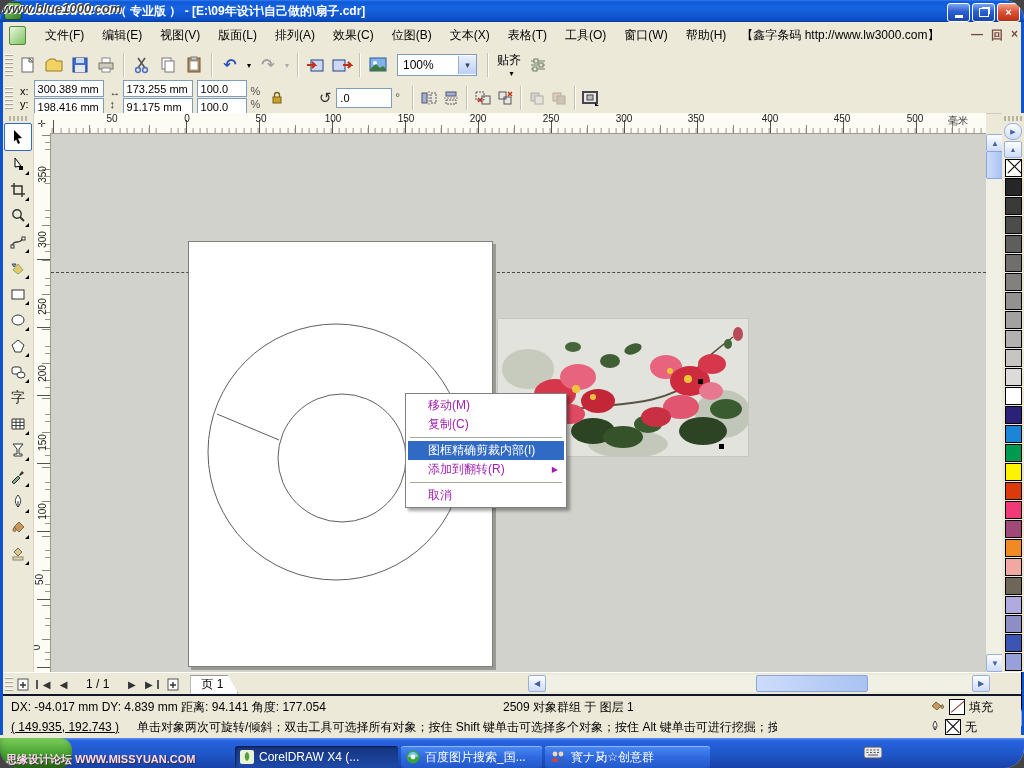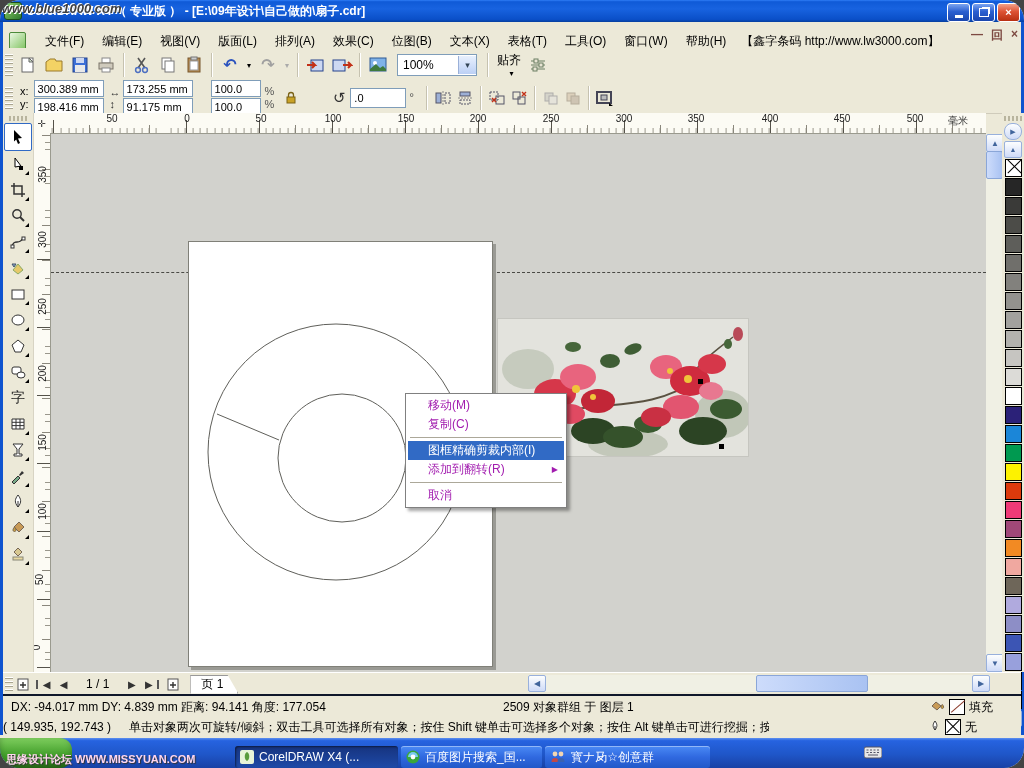--- a/index.html
+++ b/index.html
@@ -19,21 +19,21 @@
     background:linear-gradient(to bottom,#7ba4f0,#2a5fd0 45%,#1a46ad);display:flex;align-items:center;justify-content:center;
     font-size:11px;font-weight:bold;line-height:1;}
   .tb-btn.close{background:linear-gradient(to bottom,#f3a187,#dd5335 45%,#b83012);}
   .min-glyph{width:8px;height:3px;background:#fff;margin-top:8px;}
   .rst-glyph{width:8px;height:7px;border:1px solid #fff;box-shadow:2px -2px 0 -1px #fff;}
   .wm-title{position:absolute;left:2px;top:1px;color:#404040;font-weight:bold;font-size:13px;
     text-shadow:1px 1px 0 #fff,-1px -1px 0 #fff;font-style:italic;}
   .side-border{width:3px;top:22px;height:713px;background:#0f54cf;}
 
   
-  .menubar{left:3px;top:28px;width:1018px;height:26px;background:#ece9d8;border-bottom:1px solid #0c4a6e;
+  .menubar{left:3px;top:22px;width:1018px;height:26px;background:#ece9d8;border-bottom:1px solid #0c4a6e;
     display:flex;align-items:center;}
   .doc-ic{width:15px;height:17px;margin:0 10px 0 6px;background:linear-gradient(135deg,#eaf7e2,#7ec25e);
     border:1px solid #4c8a3a;border-radius:2px;}
   .menu-item{padding:4px 9px;color:#000;}
   .menu-vendor{padding:4px 6px;color:#000;}
   .doc-ctrl{position:absolute;right:6px;top:27px;display:flex;gap:8px;color:#7d4a42;font-weight:bold;font-size:12px;}
 
   
   .toolbar{left:3px;top:48px;width:1018px;height:34px;background:#ece9d8;border-bottom:1px solid #d4d0c0;
     display:flex;align-items:center;}
@@ -314,21 +314,21 @@
       <span>↕</span>
     </div>
     <div class="pcol">
       <div class="pfield">
           <span>173.255 mm</span>
         </div>
       <div class="pfield">
           <span>91.175 mm</span>
         </div>
     </div>
-    <div class="pcol" style="margin-left:14px;">
+    <div class="pcol" style="margin-left:0;">
       <div class="pfield" style="width:42px;">
           <span>100.0</span>
         </div>
       <div class="pfield" style="width:42px;">
           <span>100.0</span>
         </div>
     </div>
     <div style="display:flex;flex-direction:column;gap:1px;font-size:11px;color:#555;margin-right:6px;">
       <span>%</span>
       <span>%</span>
@@ -692,21 +692,21 @@
       <div style="position:absolute;right:28px;display:flex;align-items:center;">
         <svg width="16" height="14">
             <path d="M3,6 l4,-4 l5,4 l-4,4 z" fill="#c89a56" stroke="#765"></path>
             <path d="M12,7 c0,2 2.6,2 2.6,0 c0,-1.2 -1.3,-2.6 -1.3,-2.6 s-1.3,1.4 -1.3,2.6 z" fill="#c8a040" stroke="#765"></path>
           </svg>
         <div class="st-swatch diag"></div>
         <span>填充</span>
       </div>
     </div>
     <div class="st-row" style="top:22px;">
-      <span style="">( 149.935, 192.743 )</span>
+      <span style="margin-left:8px;text-decoration:underline;">( 149.935, 192.743 )</span>
       <span style="margin-left:18px;width:640px;overflow:hidden;white-space:nowrap;">单击对象两次可旋转/倾斜；双击工具可选择所有对象；按住 Shift 键单击可选择多个对象；按住 Alt 键单击可进行挖掘；按住 Ctrl ...</span>
       <div style="position:absolute;right:44px;display:flex;align-items:center;">
         <svg width="12" height="14">
             <path d="M6,1 C3.8,4 3.2,6.5 6,10 C8.8,6.5 8.2,4 6,1 Z" fill="#fff" stroke="#333"></path>
             <line x1="6" y1="6" x2="6" y2="10" stroke="#333"></line>
           </svg>
         <div class="st-swatch xx"></div>
         <span>无</span>
       </div>
     </div>

